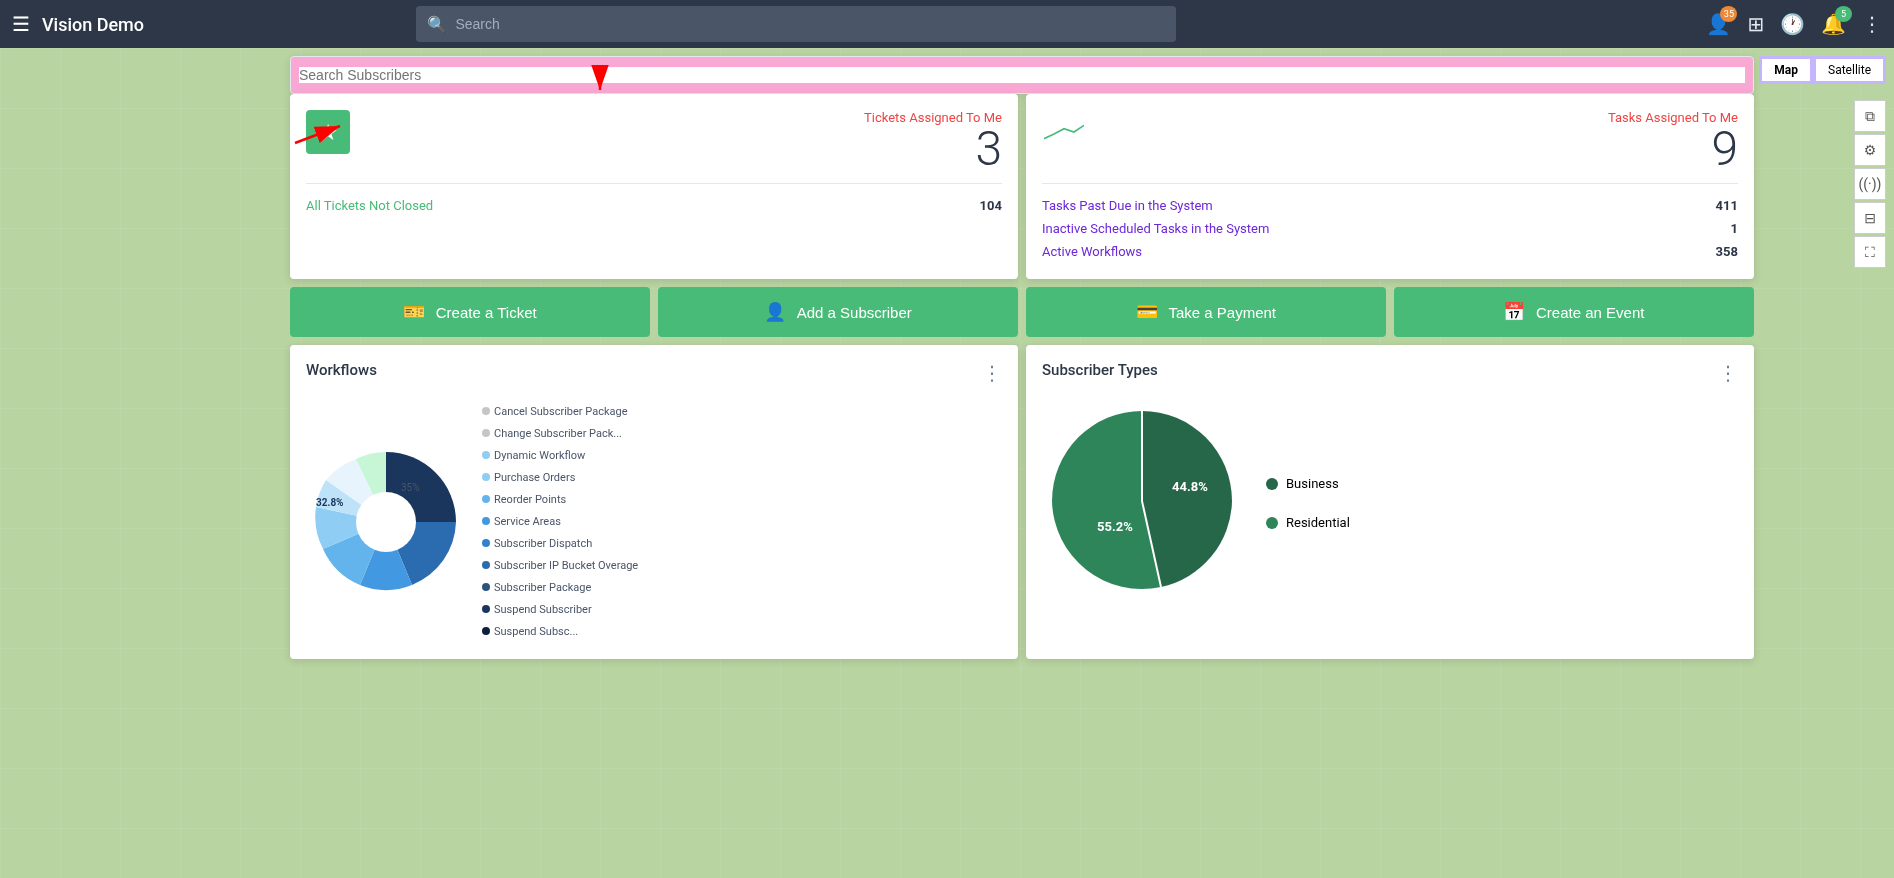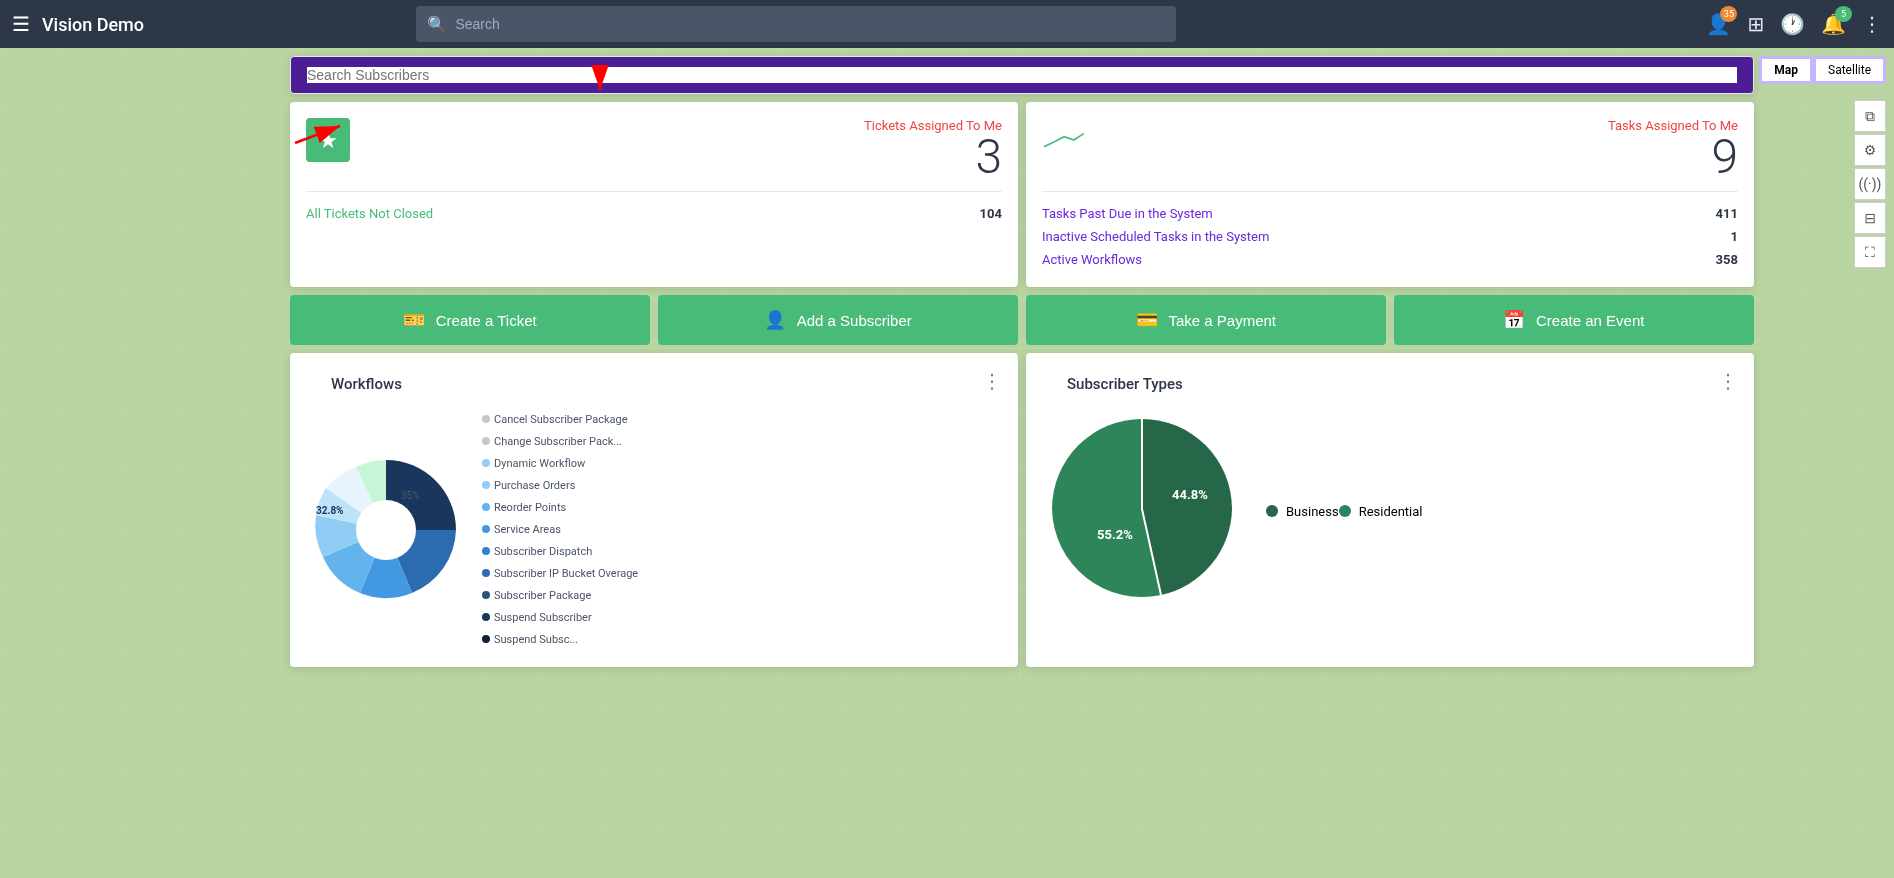--- a/index.html
+++ b/index.html
@@ -128,27 +128,26 @@
       left: 290px;
       right: 140px;
       z-index: 20;
       display: flex;
       flex-direction: column;
       gap: 0;
     }
 
     
     .search-subscribers {
-      background: #4c1d95;
+      background: #f9a8d4;
       border: 1px solid #e2e8f0;
       border-radius: 4px;
-      padding: 10px 16px;
+      padding: 10px 8px;
       font-size: 14px;
       color: #999;
-      margin-bottom: 8px;
       box-shadow: 0 2px 8px rgba(0,0,0,0.1);
     }
 
     
     .stat-cards-row {
       display: flex;
       gap: 8px;
       margin-bottom: 8px;
     }
     .stat-card {
@@ -246,23 +245,22 @@
       background: #fff;
       border-radius: 4px;
       flex: 1;
       padding: 16px;
       box-shadow: 0 2px 8px rgba(0,0,0,0.12);
       min-height: 300px;
     }
     .panel-header {
       display: flex;
       justify-content: space-between;
-      align-items: flex-end;
+      align-items: flex-start;
       margin-bottom: 16px;
-      margin-left: 25px;
     }
     .panel-title { font-size: 15px; font-weight: 500; color: #2d3748; }
     .panel-menu { color: #718096; cursor: pointer; font-size: 20px; }
 
     
     .workflows-content {
       display: flex;
       align-items: center;
       gap: 16px;
     }
@@ -286,22 +284,22 @@
     }
 
     
     .subscriber-content {
       display: flex;
       align-items: center;
       gap: 24px;
     }
     .subscriber-legend {
       display: flex;
-      flex-direction: row;
-      gap: 0;
+      flex-direction: column;
+      gap: 24px;
       font-size: 13px;
     }
     .legend-item {
       display: flex;
       align-items: center;
       gap: 8px;
     }
     .legend-circle {
       width: 12px;
       height: 12px;

